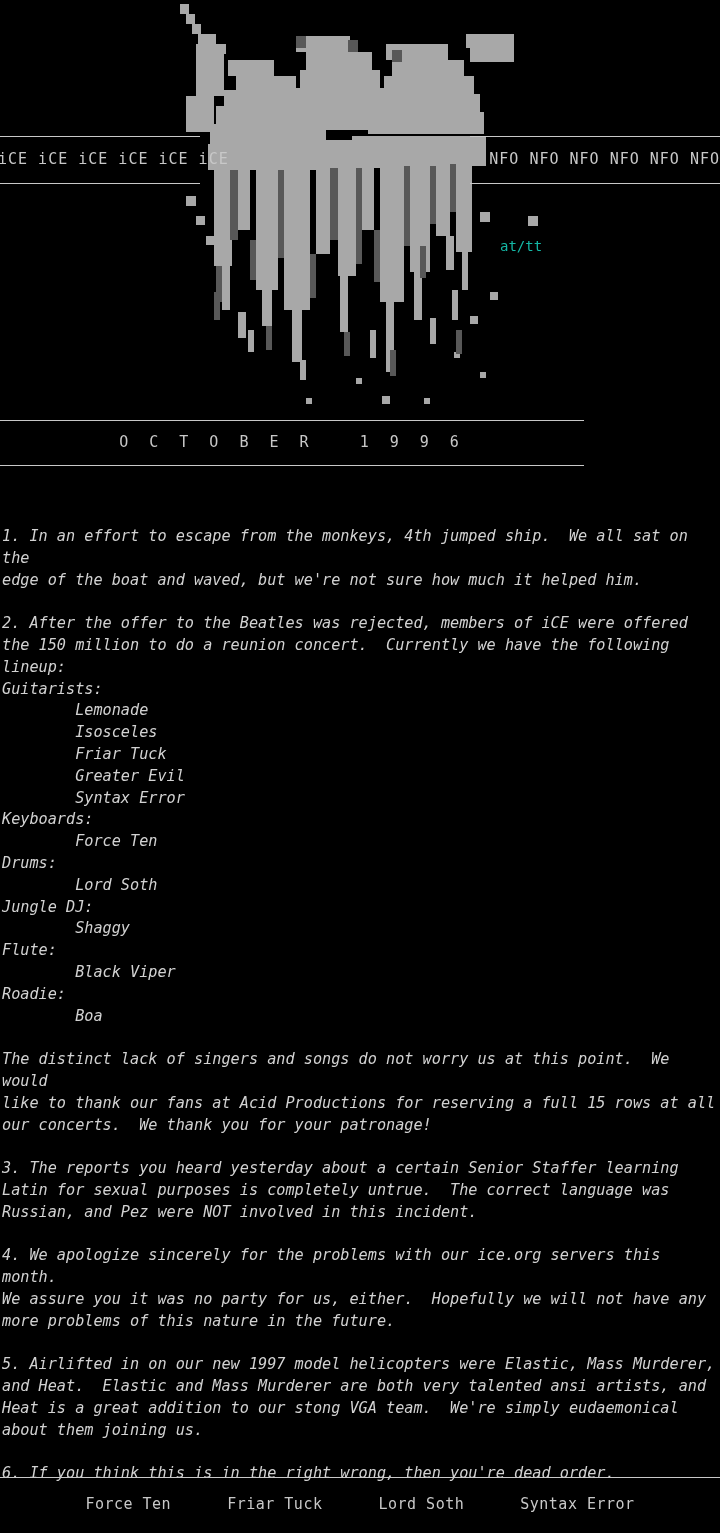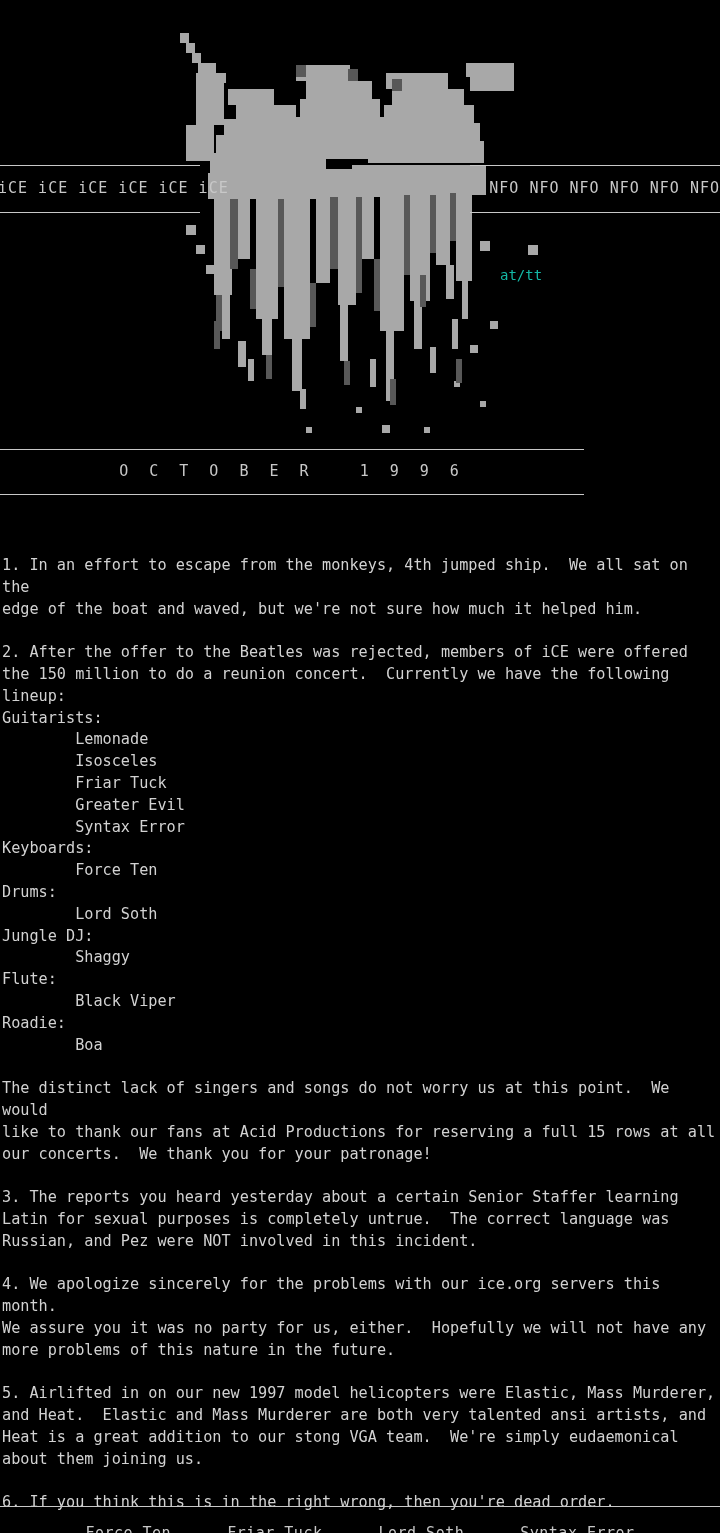--- a/index.html
+++ b/index.html
@@ -22,21 +22,20 @@
     position: relative;
     background: #000000;
   }
 
   
   .art-area {
     position: relative;
     height: 420px;
     width: 720px;
     overflow: hidden;
-    margin-top: 29px;
   }
   .art-canvas {
     position: absolute;
     left: 0;
     top: 0;
     width: 720px;
     height: 420px;
   }
   .rule {
     position: absolute;
@@ -87,20 +86,21 @@
     text-align: center;
     font-size: 15px;
     letter-spacing: 6px;
     color: #c8c8c8;
     white-space: pre;
   }
 
   
   .body-wrap {
     padding: 60px 0 0 0;
+    font-style: italic;
   }
   pre.news {
     margin: 0;
     padding: 0 2px;
     font-family: "DejaVu Sans Mono", monospace;
     font-size: 15.2px;
     line-height: 21.8px;
     color: #d2d2d2;
     white-space: pre-wrap;
     word-wrap: break-word;

